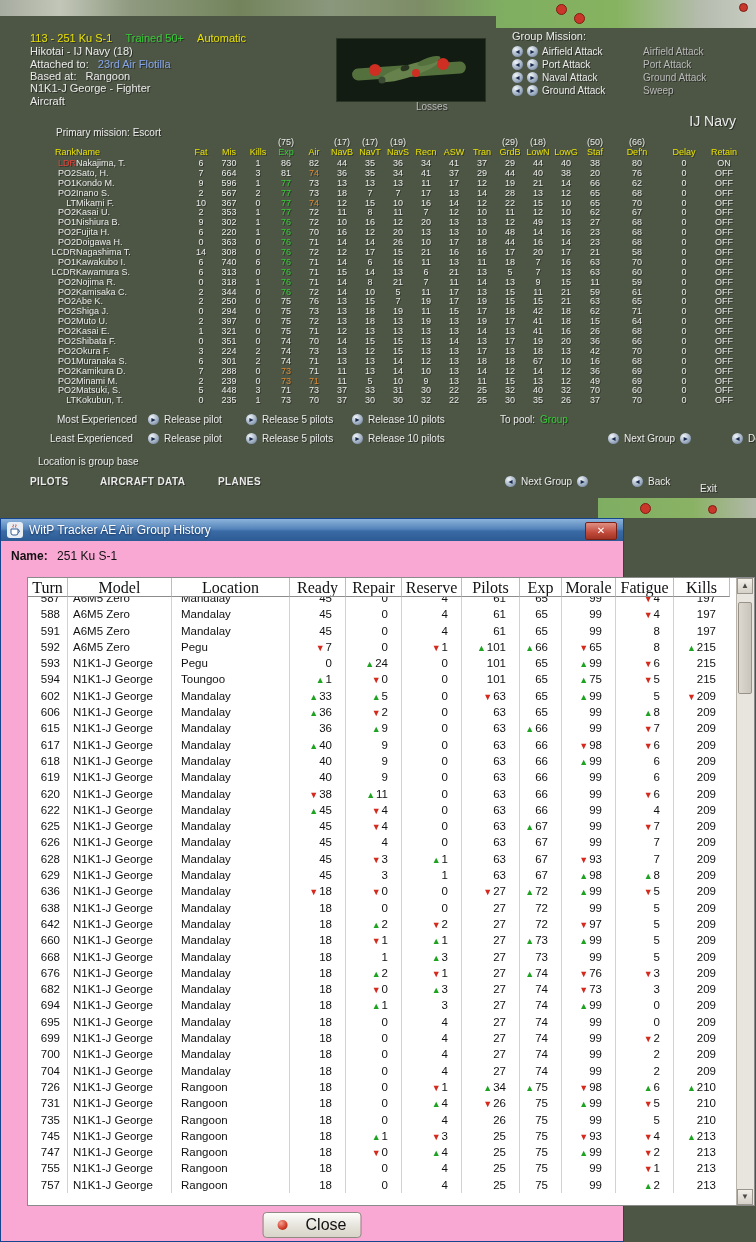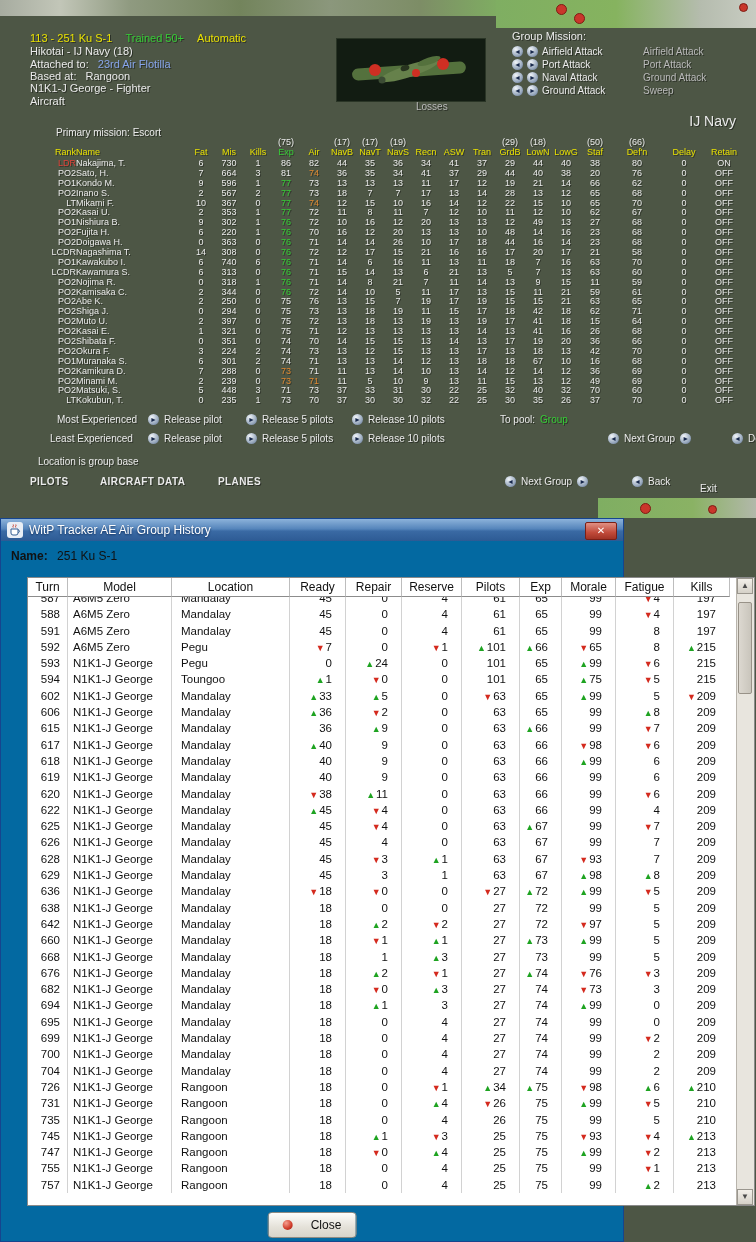--- a/index.html
+++ b/index.html
@@ -32,49 +32,49 @@
   .tab{font-size:10px;font-weight:bold;letter-spacing:.4px;}
   
   .map-top{position:absolute;left:0;top:0;width:756px;height:16px;
      background:linear-gradient(90deg,#a7aca0 0px,#c2c6b8 60px,#8f9a80 130px,#73845c 240px,#8b977c 330px,#7d8d66 420px,#7fae62 500px,#86b35f 756px);}
   .map-ext{position:absolute;left:496px;top:0;width:260px;height:28px;
      background:linear-gradient(90deg,#7fae62 0px,#86b35f 120px,#b5bcae 205px,#c8ccc2 260px);}
   .map-bot{position:absolute;left:598px;top:498px;width:158px;height:20px;
      background:linear-gradient(90deg,#7fae62,#8ab264 60%,#b2b8aa);}
   .dot{position:absolute;width:9px;height:9px;border-radius:50%;background:#c9372b;border:1px solid #7e1d14;}
   
-  .window{position:absolute;left:0;top:518px;width:624px;height:724px;background:#0369a1;border:1px solid #16458e;box-sizing:border-box;}
+  .window{position:absolute;left:0;top:518px;width:624px;height:724px;background:#f9a8d4;border:1px solid #16458e;box-sizing:border-box;}
   .tbar{position:absolute;left:0;top:0;width:100%;height:22px;
      background:linear-gradient(180deg,#8cb2da 0%,#5585bb 45%,#3a6aa4 55%,#2d5b94 100%);
      display:flex;align-items:center;}
   .ticon{margin-left:6px;width:16px;height:16px;}
   .ttitle{margin-left:6px;font-size:12px;color:#fff;text-shadow:0 1px 2px #12305c;}
   .closex{position:absolute;right:6px;top:3px;width:30px;height:16px;border:1px solid #7a1f16;border-radius:2px;
      background:linear-gradient(#e09084,#c14a3a 60%,#a03325);color:#fff;font-size:10px;line-height:15px;text-align:center;cursor:default;}
   .namerow{position:absolute;left:10px;top:30px;font-size:12px;color:#111;}
   .namerow b{margin-right:6px;}
   .twrap{position:absolute;left:26px;top:58px;width:728px;height:629px;background:#fff;border:1px solid #8a8a8a;box-sizing:border-box;overflow:hidden;}
-  .theadrow{display:grid;grid-template-columns:40px 104px 118px 56px 56px 60px 58px 42px 54px 58px 56px;height:19px;line-height:19px;font-size:12px;color:#111;background:#fff;}
+  .theadrow{display:grid;grid-template-columns:40px 104px 118px 56px 56px 60px 58px 42px 54px 58px 56px;height:19px;line-height:19px;font-size:16px;color:#111;background:#fff;font-family:Liberation Serif, serif;}
   .thcell{text-align:center;border-right:1px solid #bdbdbd;border-bottom:1px solid #8c8c8c;overflow:hidden;}
   .tbody{position:absolute;left:0;top:19px;right:26px;bottom:0;overflow:hidden;}
   .tbodyin{margin-top:-7px;}
   .trow{display:grid;grid-template-columns:40px 104px 118px 56px 56px 60px 58px 42px 54px 58px 56px;height:16.3px;line-height:16.3px;font-size:11.5px;color:#111;}
   .tcell{border-right:1px solid #d2d2d2;overflow:hidden;white-space:nowrap;}
   .tc0{text-align:right;padding-right:7px}
   .tc1{padding-left:5px}
   .tc2{padding-left:9px}
   .tc3,.tc4,.tc5,.tc6,.tc7,.tc8,.tc9,.tc10{text-align:right;padding-right:13px}
   .up{color:#1ea321;font-size:9px;margin-right:1px}
   .down{color:#d42a1e;font-size:9px;margin-right:1px}
   .sb{position:absolute;right:0;top:0;bottom:0;width:17px;background:#e8e5de;border-left:1px solid #b8b4ac;}
   .sbtn{position:absolute;left:0;width:16px;height:16px;background:linear-gradient(#f2efe9,#d5d1c8);border:1px solid #9a968e;box-sizing:border-box;color:#4a4a4a;font-size:8px;line-height:14px;text-align:center;}
   .sthumb{position:absolute;left:1px;top:24px;width:14px;height:92px;background:linear-gradient(90deg,#dcd8d0,#c9c5bc);border:1px solid #989288;border-radius:2px;box-sizing:border-box;}
   .closebtn{position:absolute;left:50%;transform:translateX(-50%);top:693px;height:24px;padding:0 14px;
      background:linear-gradient(#fdfdfb,#e4e1d8 60%,#d8d4ca);border:1px solid #8f8b82;border-radius:4px;
-     font-size:12px;color:#111;display:flex;align-items:center;gap:18px;font-family:"Liberation Sans",sans-serif;}
+     font-size:16px;color:#111;display:flex;align-items:center;gap:18px;font-family:"Liberation Sans",sans-serif;}
   .reddot{width:10px;height:10px;border-radius:50%;background:radial-gradient(circle at 35% 30%,#f59f90,#cf3a28 60%,#8e1f12);}
 </style>
 </head>
 <body>
 
 <div class="stage">
 
   <div class="game">
 
     <div class="gtxt" style="left:30px;top:32px;">

